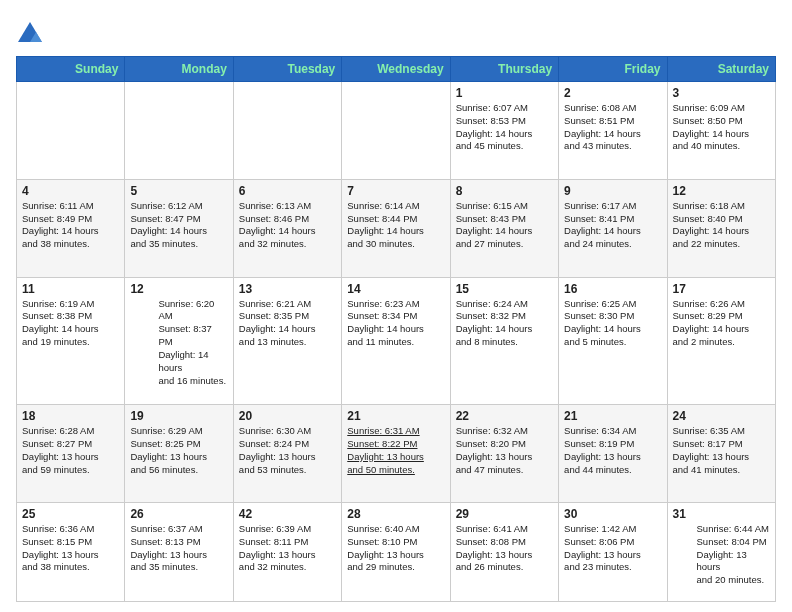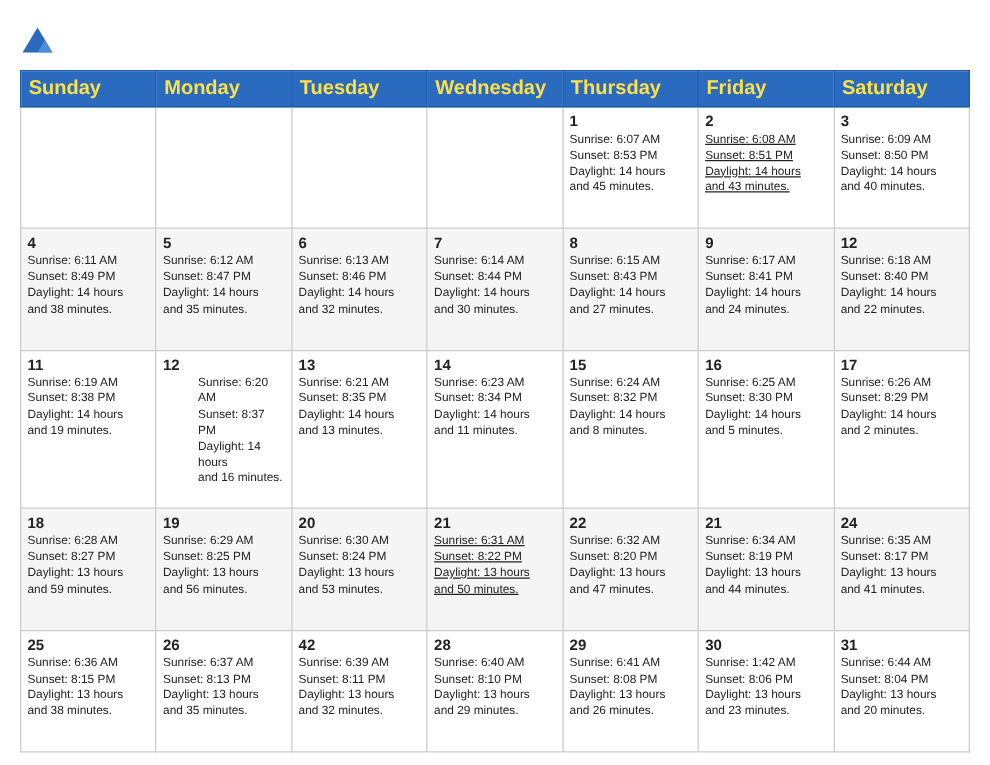--- a/index.html
+++ b/index.html
@@ -63,23 +63,23 @@
     }
     .calendar {
       flex: 1;
       border: 1px solid #ccc;
       border-collapse: collapse;
       width: 100%;
       table-layout: fixed;
     }
     .calendar th {
       background: #2a6bbf;
-      color: #fde047;
-      text-align: left;
-      font-size: 16px;
+      color: #86efac;
+      text-align: right;
+      font-size: 12px;
       font-weight: bold;
       padding: 5px 6px;
       border: 1px solid #1a5aaf;
     }
     .calendar td {
       vertical-align: top;
       border: 1px solid #ccc;
       padding: 4px 5px;
       font-size: 9.5px;
       color: #222;
@@ -143,21 +143,21 @@
           <td class="empty-cell"></td>
           <td>
             <span class="day-num">1</span>
             <div style="white-space: pre-line; line-height: 1.35;">Sunrise: 6:07 AM
 Sunset: 8:53 PM
 Daylight: 14 hours
 and 45 minutes.</div>
           </td>
           <td>
             <span class="day-num">2</span>
-            <div style="white-space: pre-line; line-height: 1.35; text-decoration: underline;">Sunrise: 6:08 AM
+            <div style="white-space: pre-line; line-height: 1.35;">Sunrise: 6:08 AM
 Sunset: 8:51 PM
 Daylight: 14 hours
 and 43 minutes.</div>
           </td>
           <td>
             <span class="day-num">3</span>
             <div style="white-space: pre-line; line-height: 1.35;">Sunrise: 6:09 AM
 Sunset: 8:50 PM
 Daylight: 14 hours
 and 40 minutes.</div>
@@ -354,21 +354,21 @@
           </td>
           <td>
             <span class="day-num">30</span>
             <div style="white-space: pre-line; line-height: 1.35;">Sunrise: 1:42 AM
 Sunset: 8:06 PM
 Daylight: 13 hours
 and 23 minutes.</div>
           </td>
           <td>
             <span class="day-num">31</span>
-            <div style="white-space: pre-line; line-height: 1.35;">Sunrise: 6:44 AM
+            <div style="white-space: pre-line; line-height: 1.35; margin-left: 24px;">Sunrise: 6:44 AM
 Sunset: 8:04 PM
 Daylight: 13 hours
 and 20 minutes.</div>
           </td>
         </tr>
       </tbody>
   </table>
 </div>
 
 </body></html>

